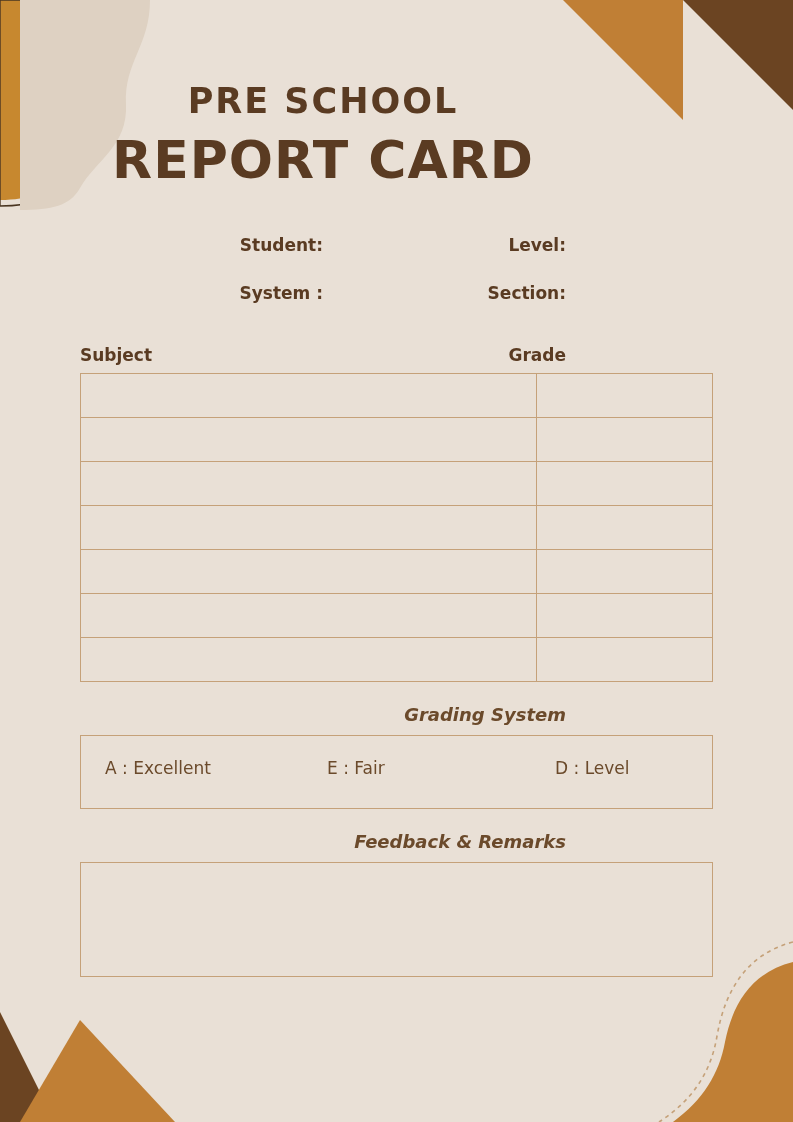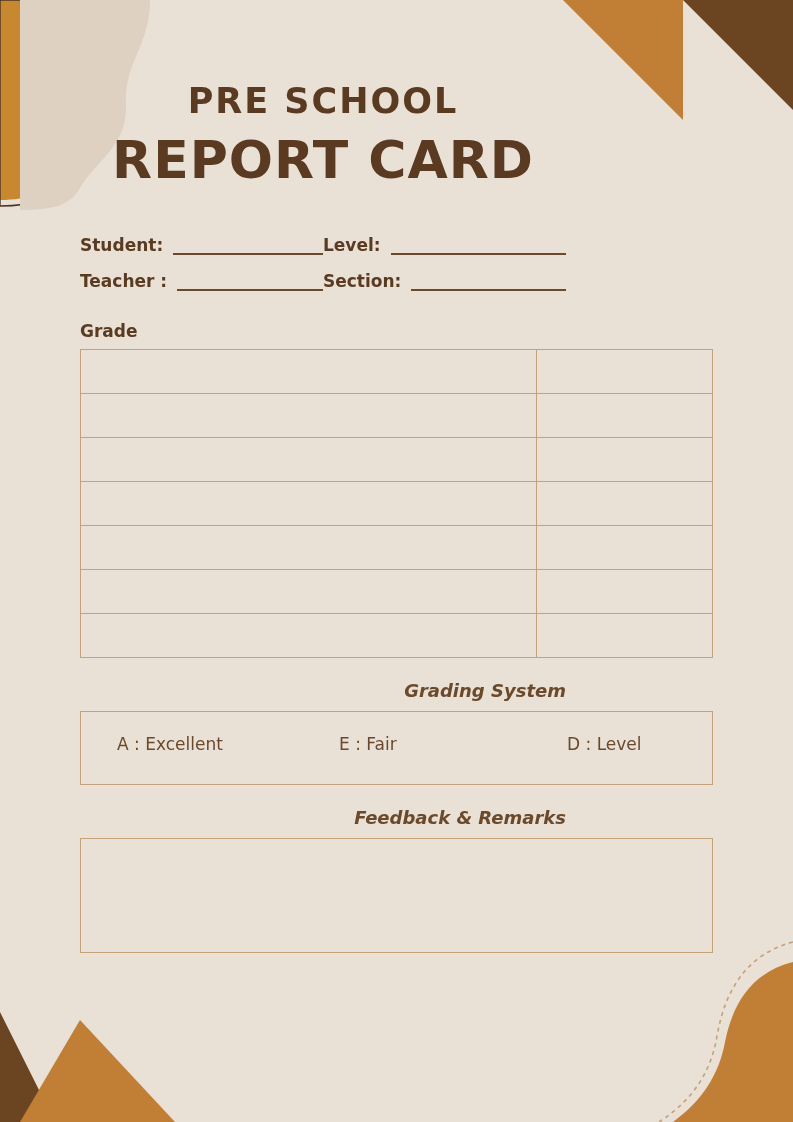--- a/index.html
+++ b/index.html
@@ -89,20 +89,21 @@
     margin-top: 48px;
     display: grid;
     grid-template-columns: 1fr 1fr;
     row-gap: 16px;
     column-gap: 0px;
   }
   .field {
     display: flex;
     align-items: flex-end;
     gap: 10px;
+    flex-direction: column;
   }
   .field-label {
     font-size: 17px;
     font-weight: bold;
     color: #5a3b22;
     white-space: nowrap;
   }
   .field-line {
     flex: 1;
     border-bottom: 2px solid #6b4a2b;
@@ -151,21 +152,21 @@
     font-size: 18px;
     font-weight: bold;
     margin-top: 22px;
     margin-bottom: 10px;
     font-style: italic;
   }
   .grading-box {
     width: 633px;
     border: 1px solid #c5a179;
     box-sizing: border-box;
-    padding: 22px 36px;
+    padding: 22px 24px;
   }
   .grading-cols {
     display: grid;
     grid-template-columns: 222px 228px auto;
     row-gap: 8px;
     color: #6b4a2b;
     font-size: 17px;
   }
   .grading-cols span {
     white-space: nowrap;
@@ -221,30 +222,31 @@
   <div class="info-grid">
     <div class="field">
       <span class="field-label">Student:</span>
       <span class="field-line"></span>
     </div>
     <div class="field right">
       <span class="field-label">Level:</span>
       <span class="field-line"></span>
     </div>
     <div class="field">
-      <span class="field-label">Teacher :</span>
+      <span class="field-label">System :</span>
       <span class="field-line"></span>
     </div>
     <div class="field right">
       <span class="field-label">Section:</span>
       <span class="field-line"></span>
     </div>
   </div>
 
   <div class="table-head">
+    <div class="th-subject">Subject</div>
     <div class="th-grade">Grade</div>
   </div>
 
   <table class="grades">
     <tbody>
       <tr>
         <td class="col-subject"></td>
         <td class="col-grade"></td>
       </tr>
       <tr>

